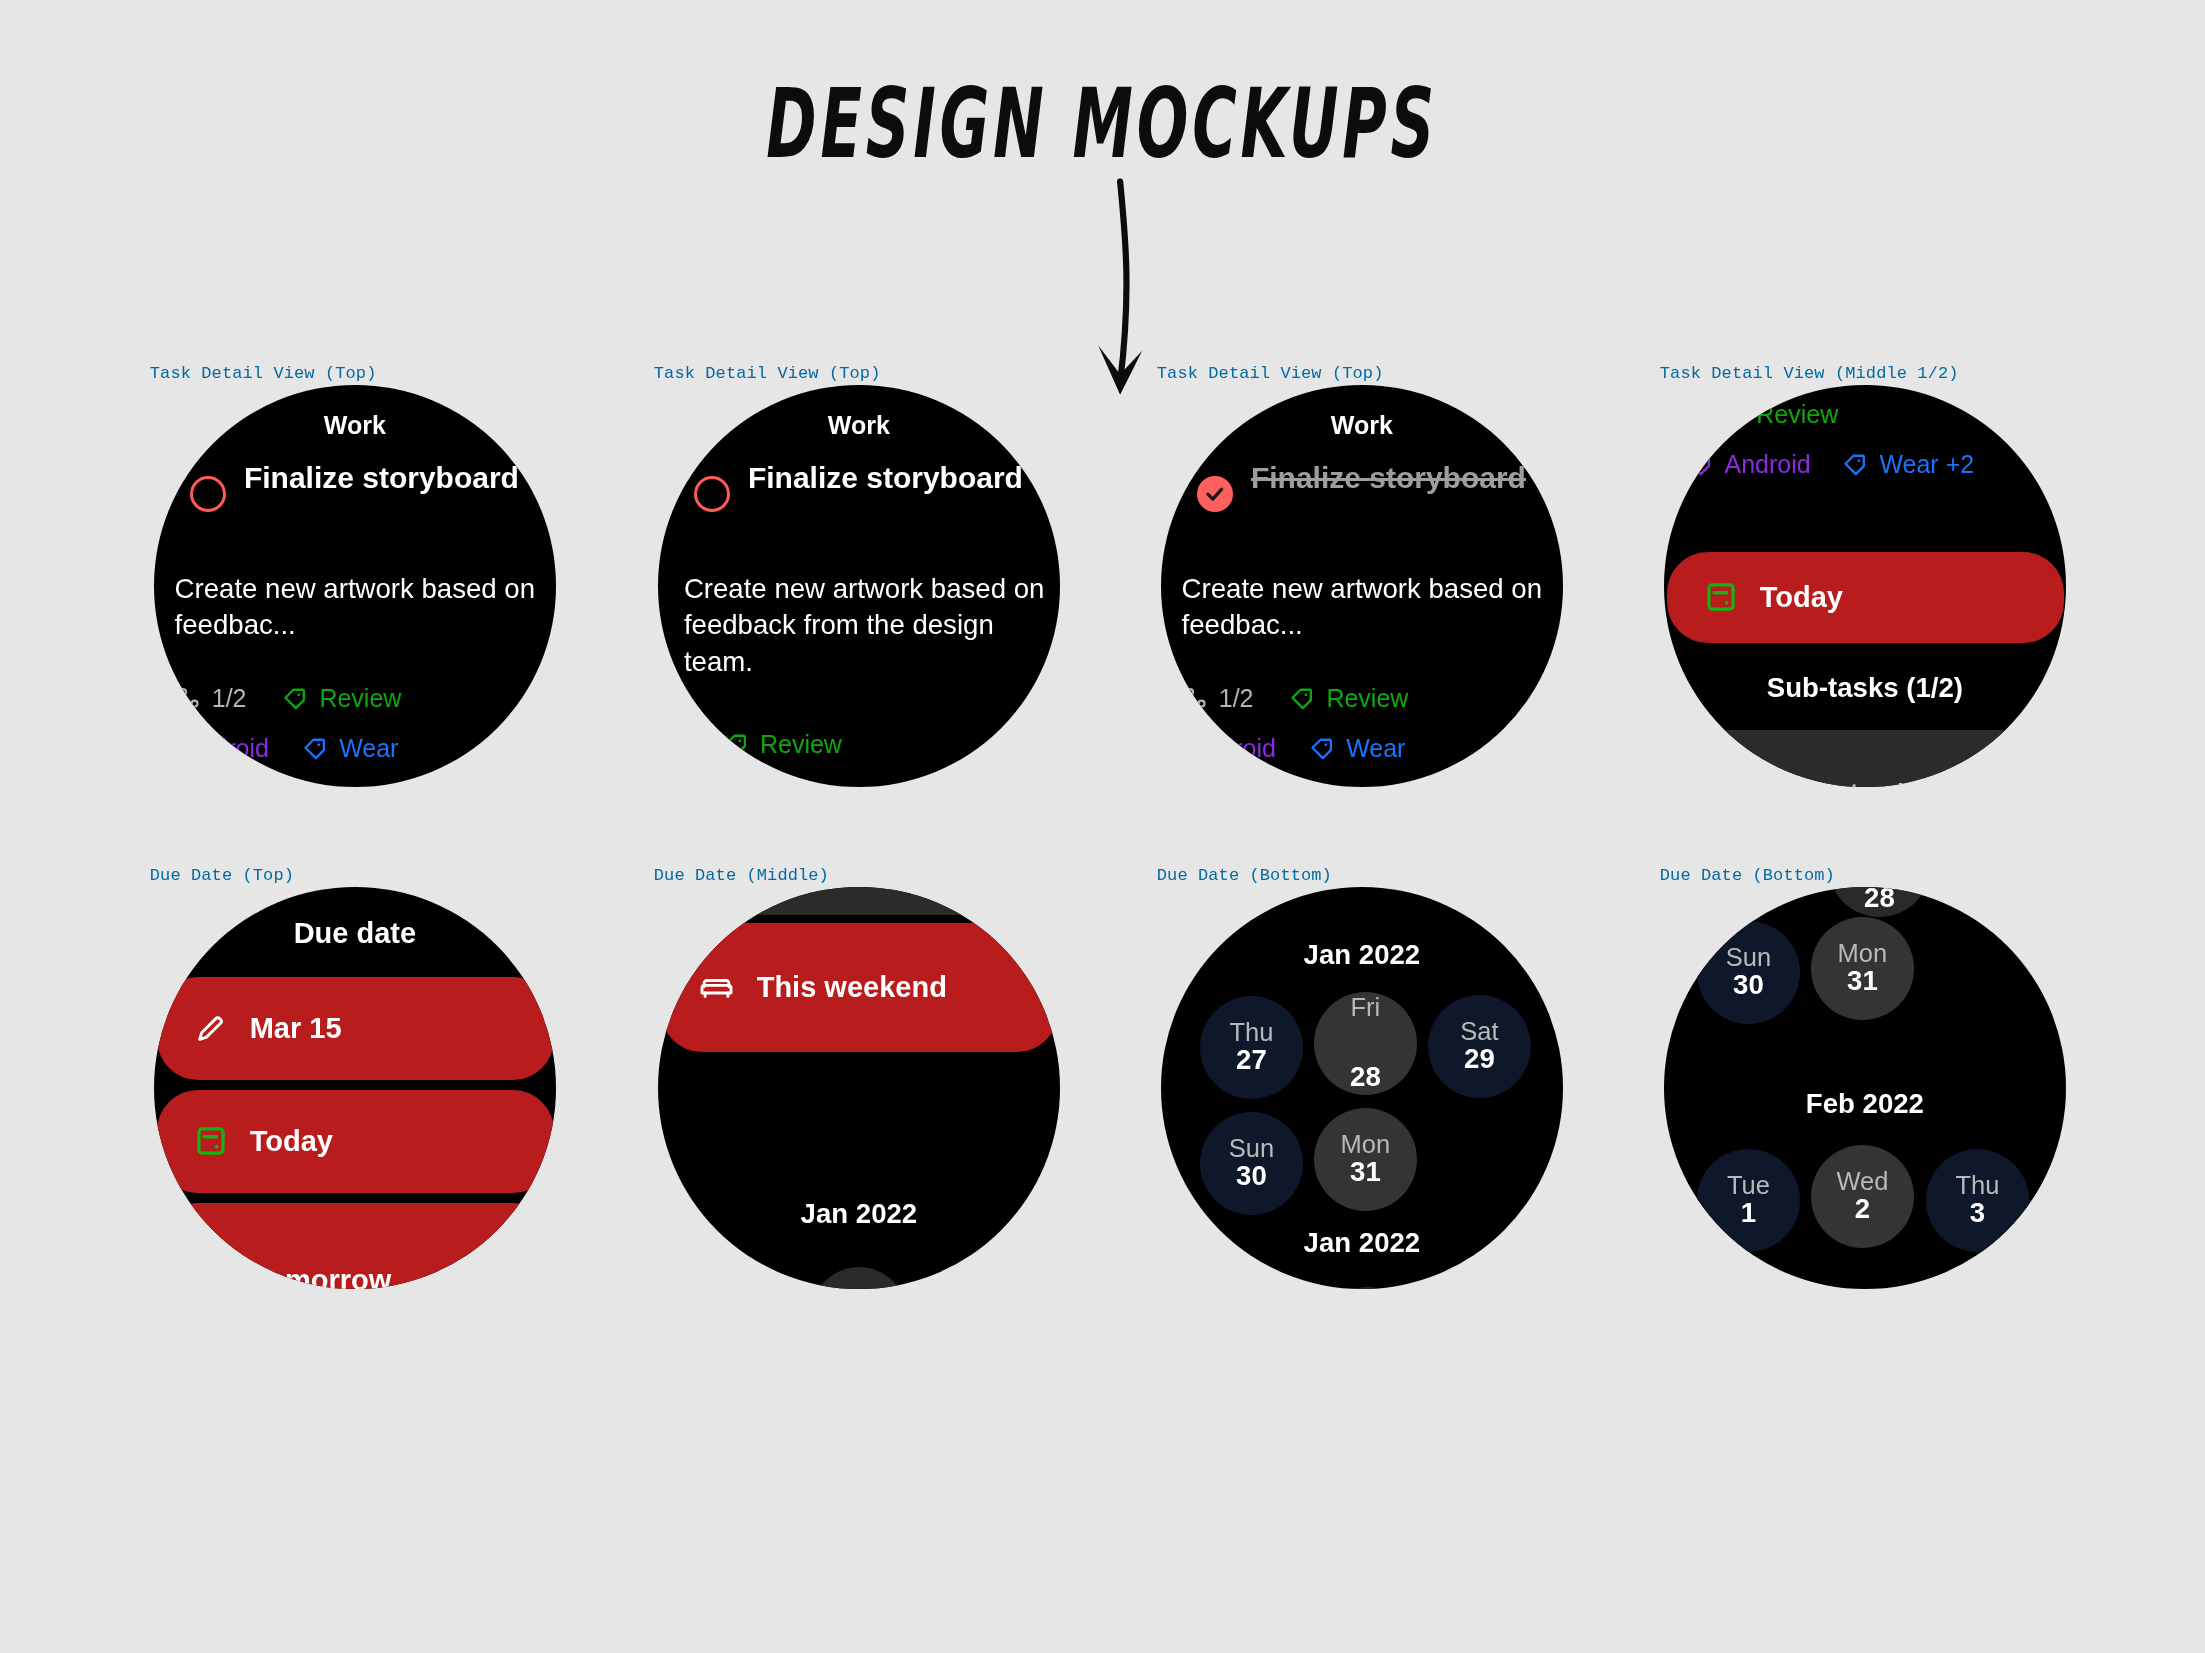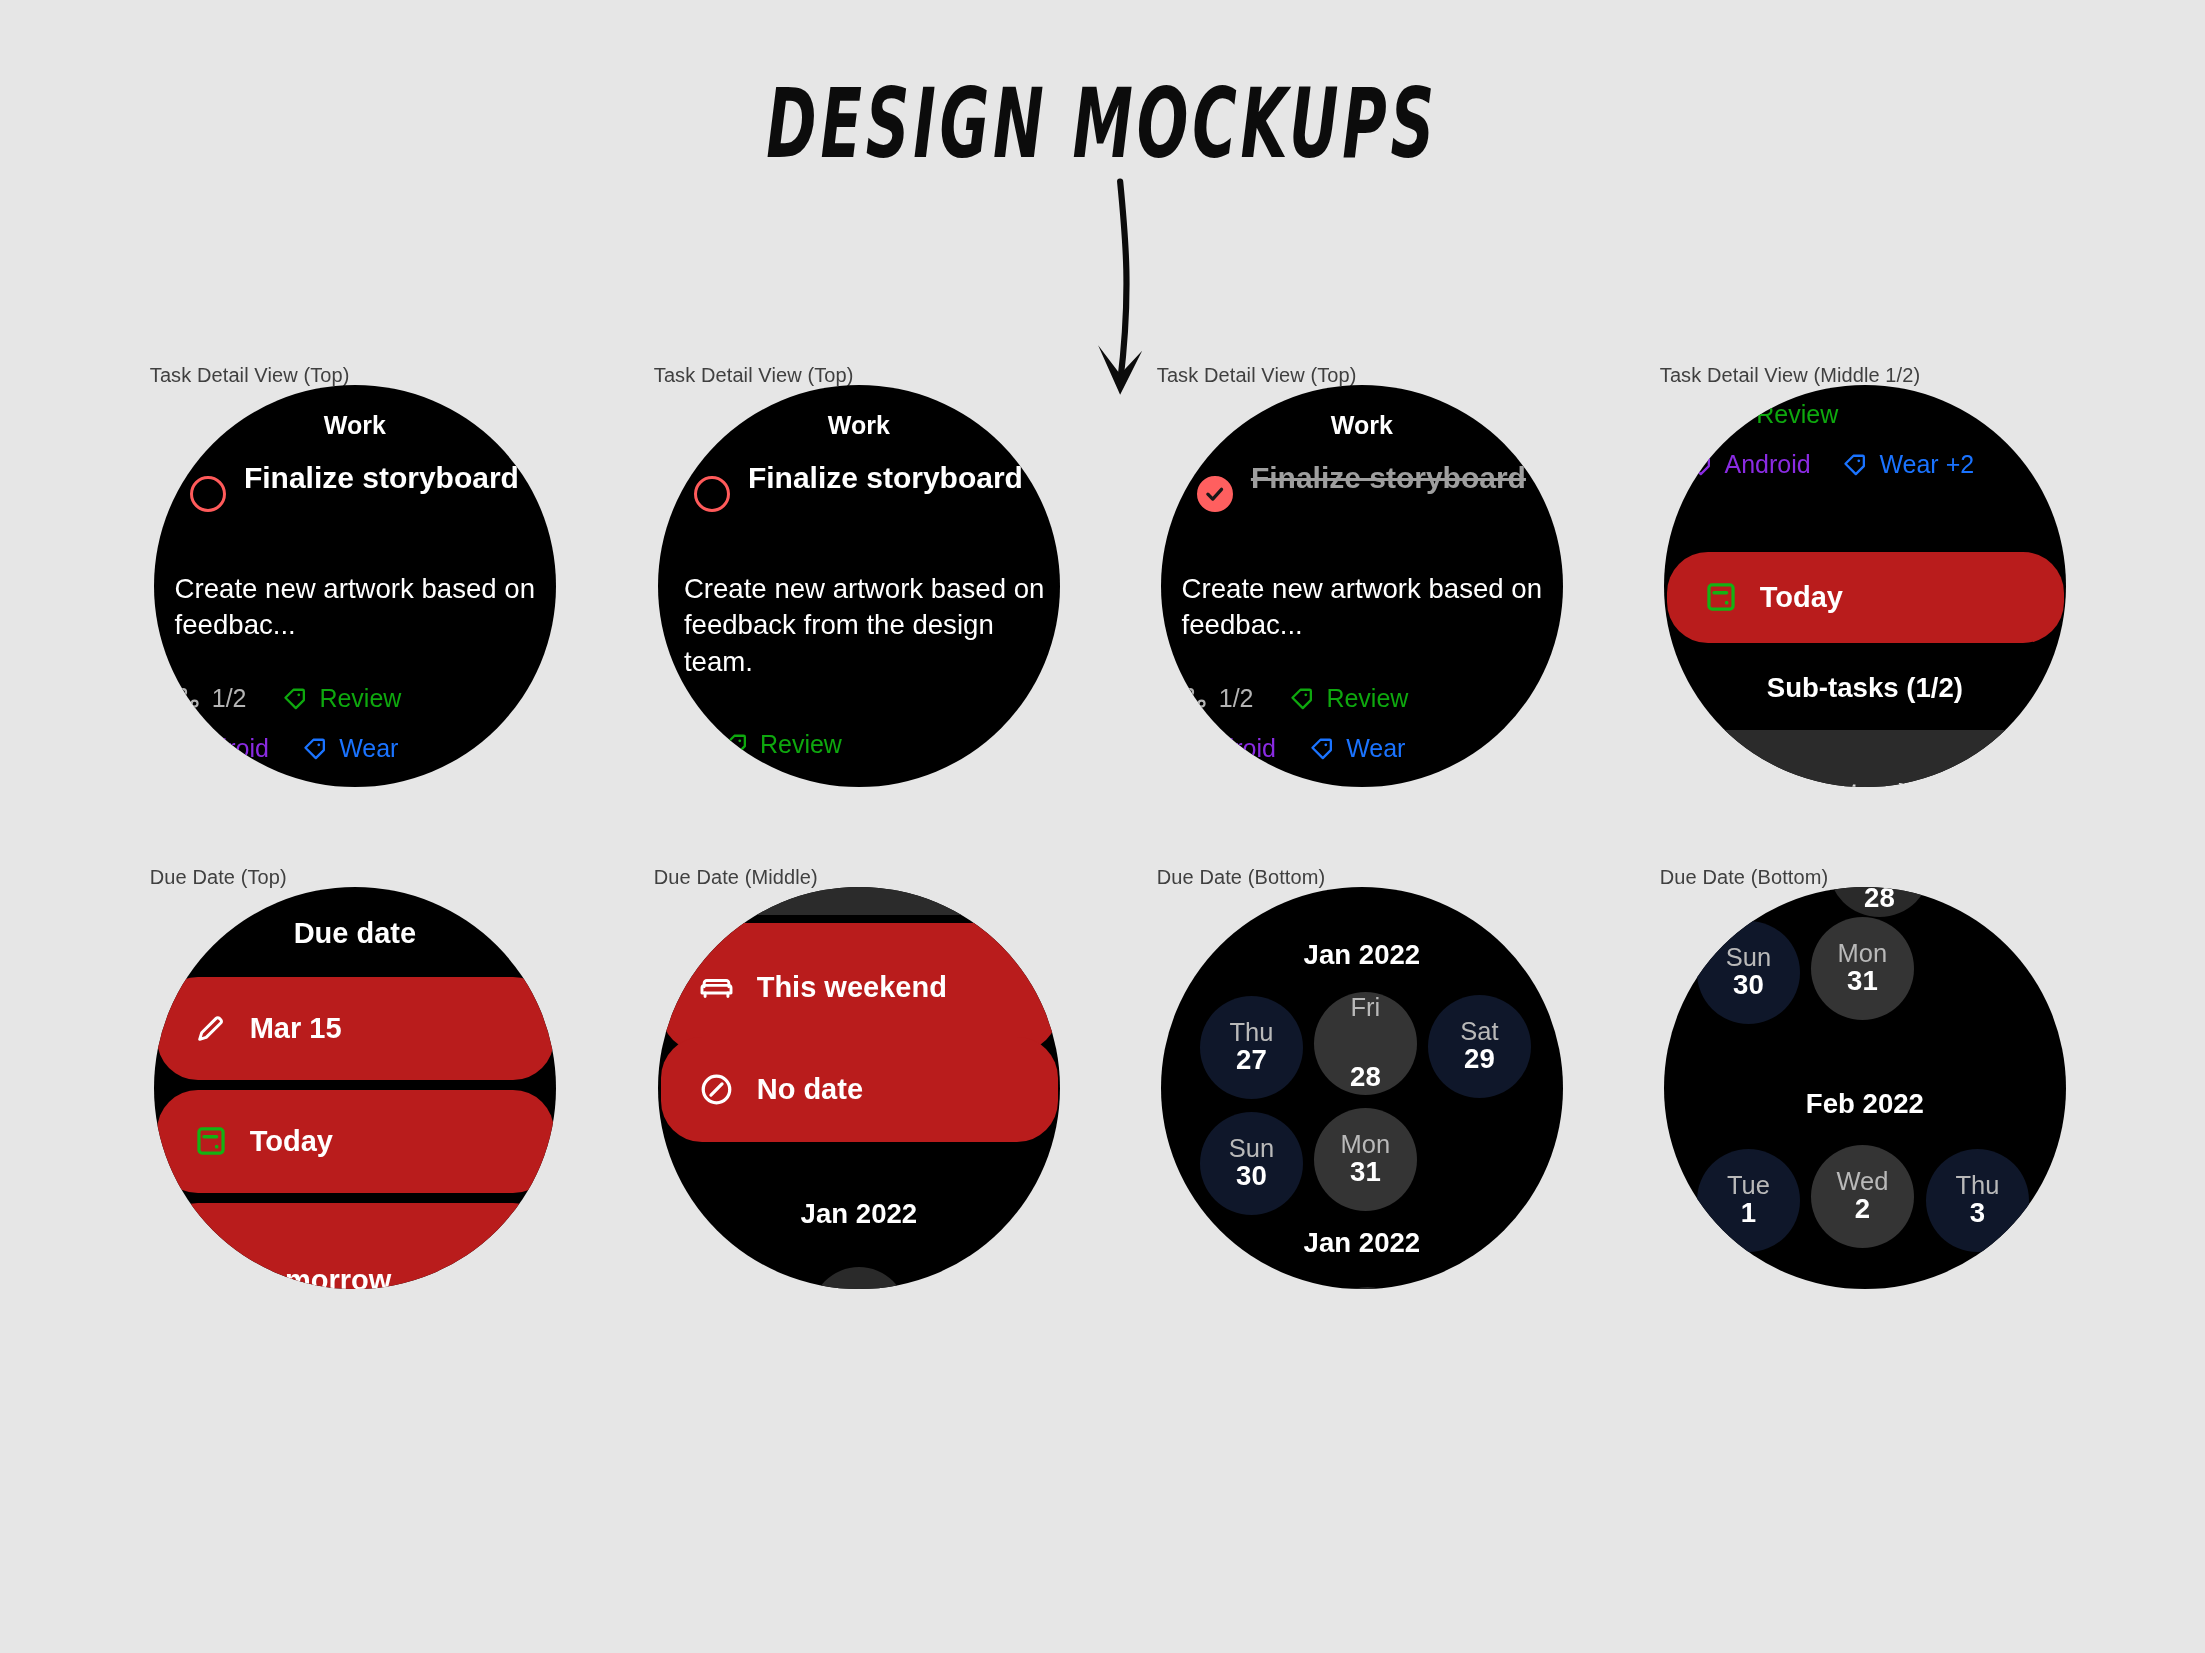--- a/index.html
+++ b/index.html
@@ -30,24 +30,25 @@
   }
 
   
   .mock{
     position:absolute;
     width:413px;
   }
   .caption{
     position:absolute;
     left:2.8px;top:0px;
-    font-size:20px;
-    color:#404040;
+    font-size:17px;
+    color:#0369a1;
     white-space:nowrap;
     letter-spacing:0.1px;
+    font-family:Liberation Mono, monospace;
   }
   .watch{
     position:absolute;
     left:6.9px;top:20.7px;
     width:402px;height:402px;
     border-radius:50%;
     background:#000;
     overflow:hidden;
     color:#fff;
   }
@@ -370,29 +371,20 @@
         <span>
           <svg width="37" height="37" viewBox="0 0 24 24" fill="none" stroke="#ffffff" stroke-width="1.9" stroke-linejoin="round" stroke-linecap="round">
             <path d="M4 11.5 V9.2 a1.7 1.7 0 0 1 1.7-1.7 h12.6 A1.7 1.7 0 0 1 20 9.2 v2.3"></path>
             <path d="M2.6 12.2 a1.6 1.6 0 0 1 1.6-1.6 h15.6 a1.6 1.6 0 0 1 1.6 1.6 v3.4 H2.6 Z"></path>
             <path d="M4.6 15.6 v2.2 M19.4 15.6 v2.2"></path>
           </svg>
         </span>
         <span class="chip-label">This weekend</span>
       </div>
 
-      <div class="chip" style="left:2.8px;top:150px;width:397px;height:105px;">
-        <span>
-          <svg width="37" height="37" viewBox="0 0 24 24" fill="none" stroke="#ffffff" stroke-width="2.1" stroke-linecap="round">
-            <circle cx="12" cy="12" r="8.6"></circle>
-            <path d="M8.4 15.6 L15.6 8.4"></path>
-          </svg>
-        </span>
-        <span class="chip-label">No date</span>
-      </div>
 
       <div class="monthlabel" style="top:311px;">Jan 2022</div>
 
       <div style="position:absolute;left:153px;top:380px;width:96px;height:96px;border-radius:50%;background:#2a2a2a;"></div>
     </div>
   </div>
 </div>
 
 <div class="mock" style="left:1154px;top:866px;">
   <div class="caption">Due Date (Bottom)</div>

